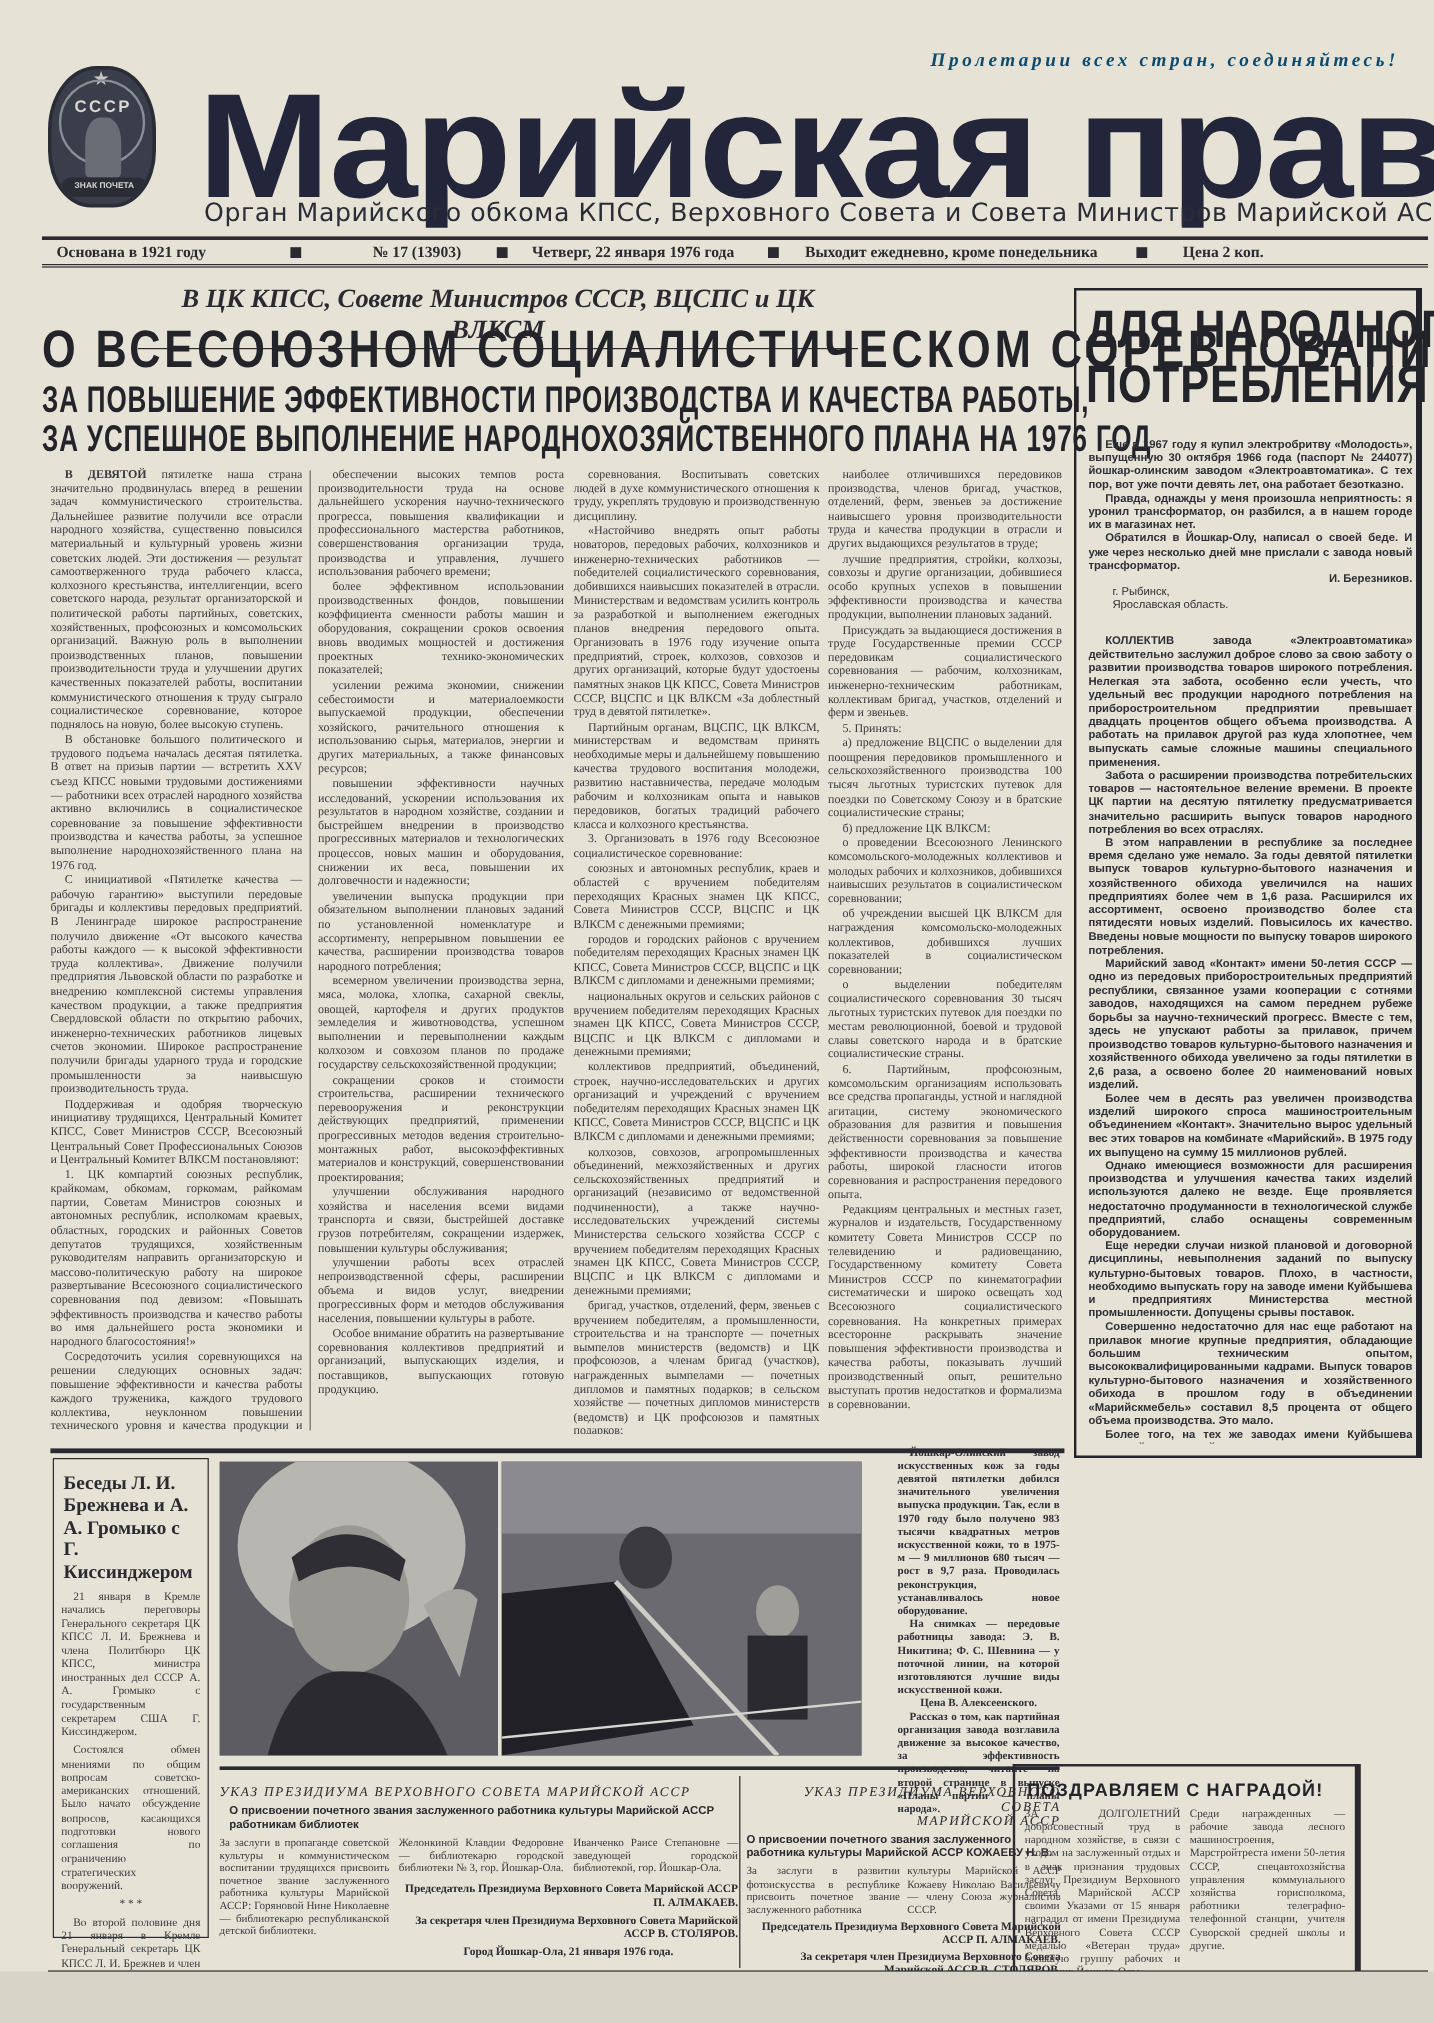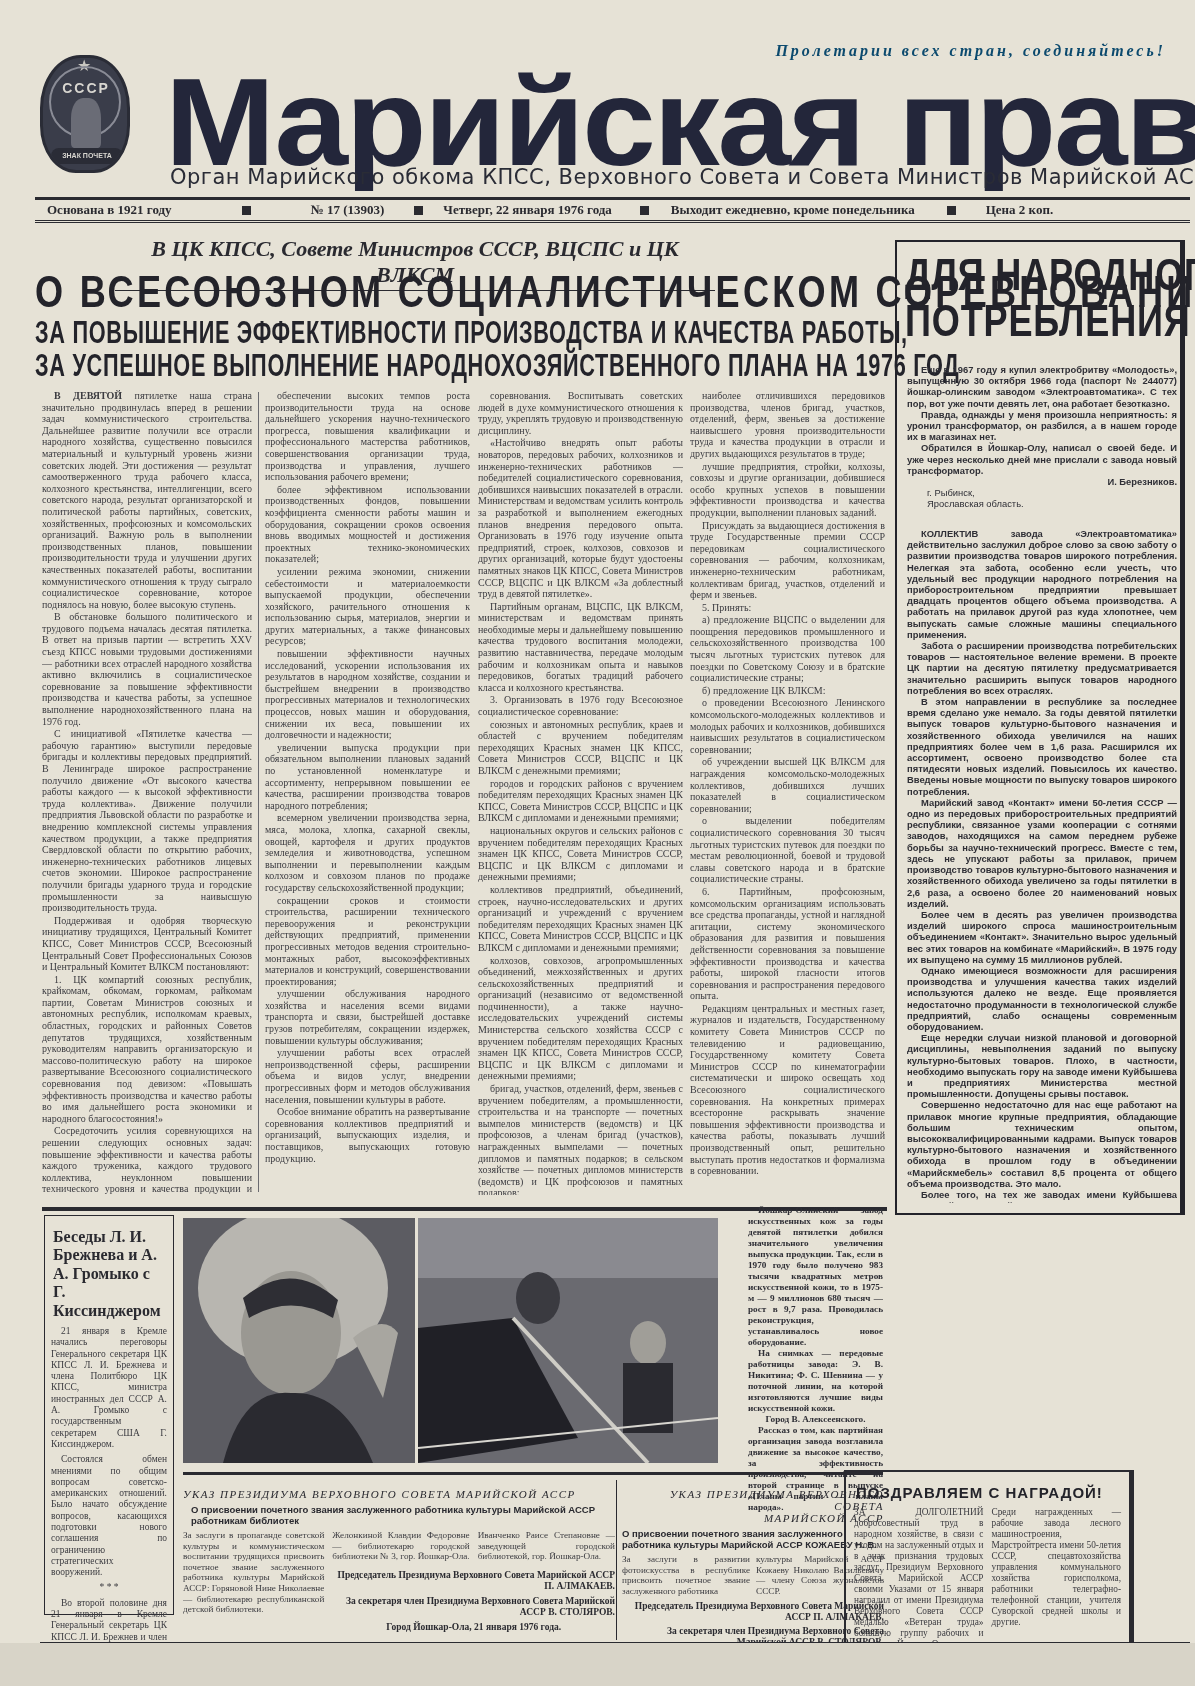--- a/index.html
+++ b/index.html
@@ -202,21 +202,21 @@
       <ellipse cx="120" cy="80" rx="22" ry="26" fill="#3a3a40"></ellipse>
       <ellipse cx="230" cy="125" rx="18" ry="22" fill="#a09e98"></ellipse>
       <rect x="205" y="145" width="50" height="70" fill="#2a2a30"></rect>
       <line x1="0" y1="230" x2="300" y2="200" stroke="#d8d6d0" stroke-width="2"></line>
     </svg>
   </div>
 
   <div class="caption">
     <p>Йошкар-Олинский завод искусственных кож за годы девятой пятилетки добился значительного увеличения выпуска продукции. Так, если в 1970 году было получено 983 тысячи квадратных метров искусственной кожи, то в 1975-м — 9 миллионов 680 тысяч — рост в 9,7 раза. Проводилась реконструкция, устанавливалось новое оборудование.</p>
     <p>На снимках — передовые работницы завода: Э. В. Никитина; Ф. С. Шевнина — у поточной линии, на которой изготовляются лучшие виды искусственной кожи.</p>
-    <p class="center">Город В. Алексеенского.</p>
+    <p class="center">Цена В. Алексеенского.</p>
     <p>Рассказ о том, как партийная организация завода возглавила движение за высокое качество, за эффективность производства, читайте на второй странице в выпуске «Планы партии — планы народа».</p>
   </div>
 
   <div class="rule-h" style="left:183px;top:1472px;width:700px;height:3px"></div>
 
   <div class="ukaz" style="left:183px;top:1476px;width:432px;height:165px;border-top:none">
     <div class="hd" style="text-align:left;margin-top:12px">УКАЗ ПРЕЗИДИУМА ВЕРХОВНОГО СОВЕТА МАРИЙСКОЙ АССР</div>
     <div class="sub" style="margin-left:8px">О присвоении почетного звания заслуженного работника культуры Марийской АССР работникам библиотек</div>
     <div style="display:flex;gap:8px">
       <div class="body" style="flex:1">За заслуги в пропаганде советской культуры и коммунистическом воспитании трудящихся присвоить почетное звание заслуженного работника культуры Марийской АССР: Горяновой Нине Николаевне — библиотекарю республиканской детской библиотеки.</div>

